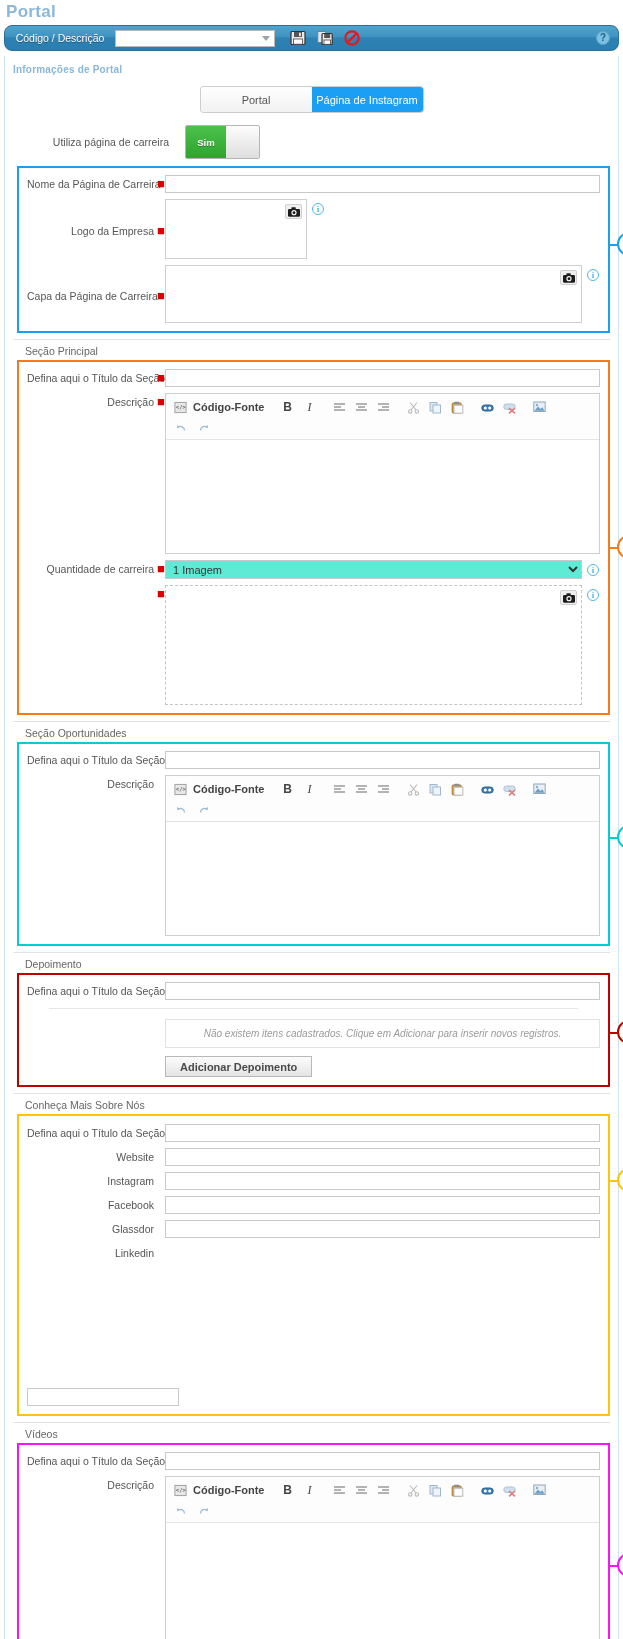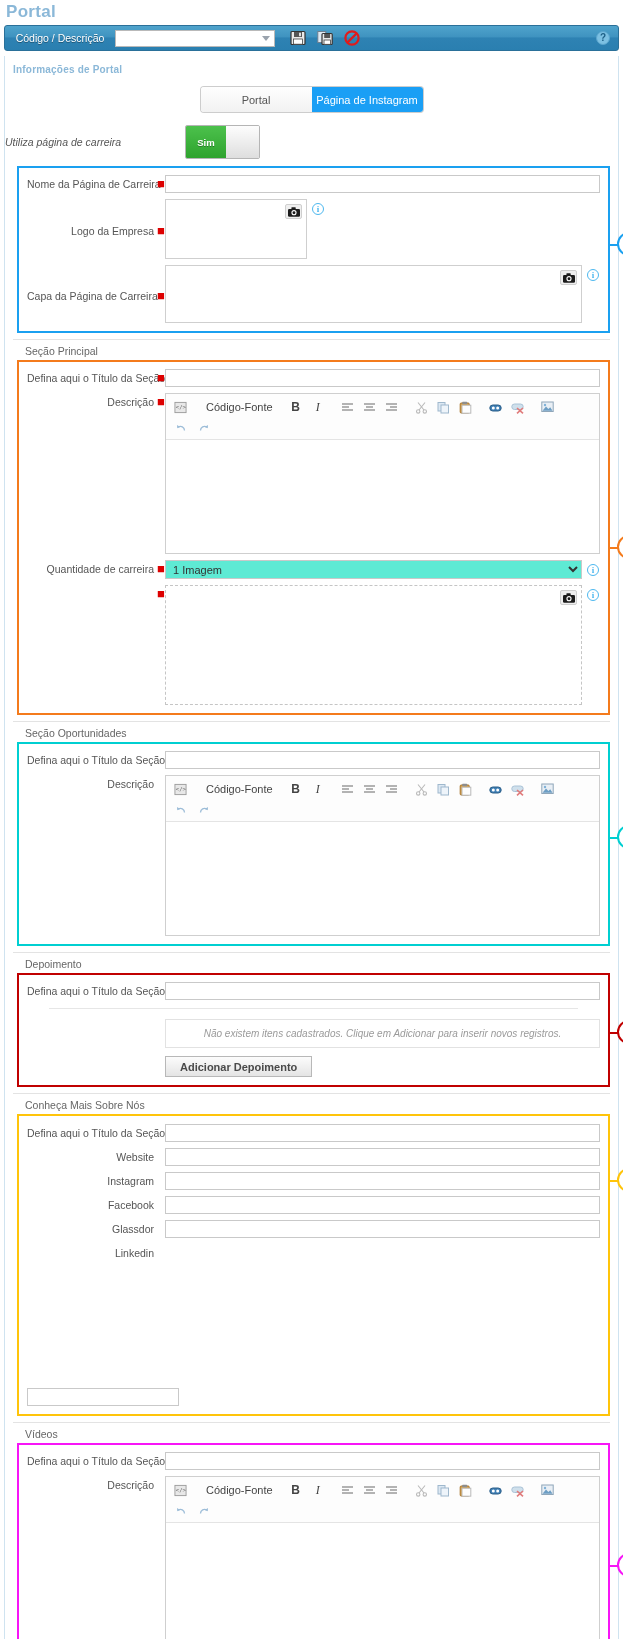--- a/index.html
+++ b/index.html
@@ -22,21 +22,21 @@
     padding: 2px 0 3px 6px;
     letter-spacing: .3px;
   }
 
   
   .cmdbar {
     height: 26px;
     margin: 0 4px;
     background: linear-gradient(to bottom, #4fa3cc 0%, #3f93c0 45%, #2e82b3 50%, #2a7fb0 100%);
     border: 1px solid #2a7099;
-    border-radius: 3px;
+    border-radius: 8px;
     display: flex;
     align-items: center;
     position: relative;
   }
   .cmdbar .lbl {
     color: #ffffff;
     font-size: 10.5px;
     width: 110px;
     text-align: center;
     text-shadow: 0 1px 0 rgba(0,0,0,.35);
@@ -96,21 +96,21 @@
     background: linear-gradient(to bottom,#fefefe,#f2f2f2);
     color: #555;
   }
   .tab.active {
     background: #1a9ff5;
     color: #fff;
   }
 
   
   .toggle-row { display:flex; align-items:center; margin: 13px 0 0 0; }
-  .toggle-label { width: 180px; text-align: left; font-size: 10.5px; color:#555; padding-right: 8px; font-style: italic;}
+  .toggle-label { width: 180px; text-align: right; font-size: 10.5px; color:#555; padding-right: 16px;}
   .toggle {
     width: 75px; height: 34px; display: flex;
     border: 1px solid #b5b5b5; border-radius: 2px; overflow: hidden;
   }
   .toggle .on {
     flex: 0 0 40px; background: linear-gradient(to bottom,#4cc14c,#2ea32e);
     color: #fff; font-size: 9.5px; font-weight: bold;
     display:flex; align-items:center; justify-content:center;
     text-shadow: 0 1px 0 rgba(0,0,0,.3);
   }
@@ -219,21 +219,21 @@
     background: #fdfdfd;
     border-bottom: 1px solid #e4e4e4;
     padding: 3px 5px 2px 5px;
   }
   .erow { display: flex; align-items: center; gap: 2px; height: 20px; }
   .ebtn {
     width: 20px; height: 19px;
     display: flex; align-items: center; justify-content: center;
     font-size: 12px; color: #444;
   }
-  .ebtn.wide { width: auto; padding: 0 3px; gap:19px; font-size: 11px; }
+  .ebtn.wide { width: auto; padding: 0 3px; gap:6px; font-size: 11px; font-weight: bold; }
   .egap { width: 6px; }
   .earea { height: 120px; background: #fff; }
 
   .hr-light { border-top: 1px solid #e6e6e6; margin: 8px 22px 10px 22px; }
 
   .empty-msg {
     border: 1px solid #e2e2e2;
     color: #9a9a9a;
     font-style: italic;
     font-size: 10px;

